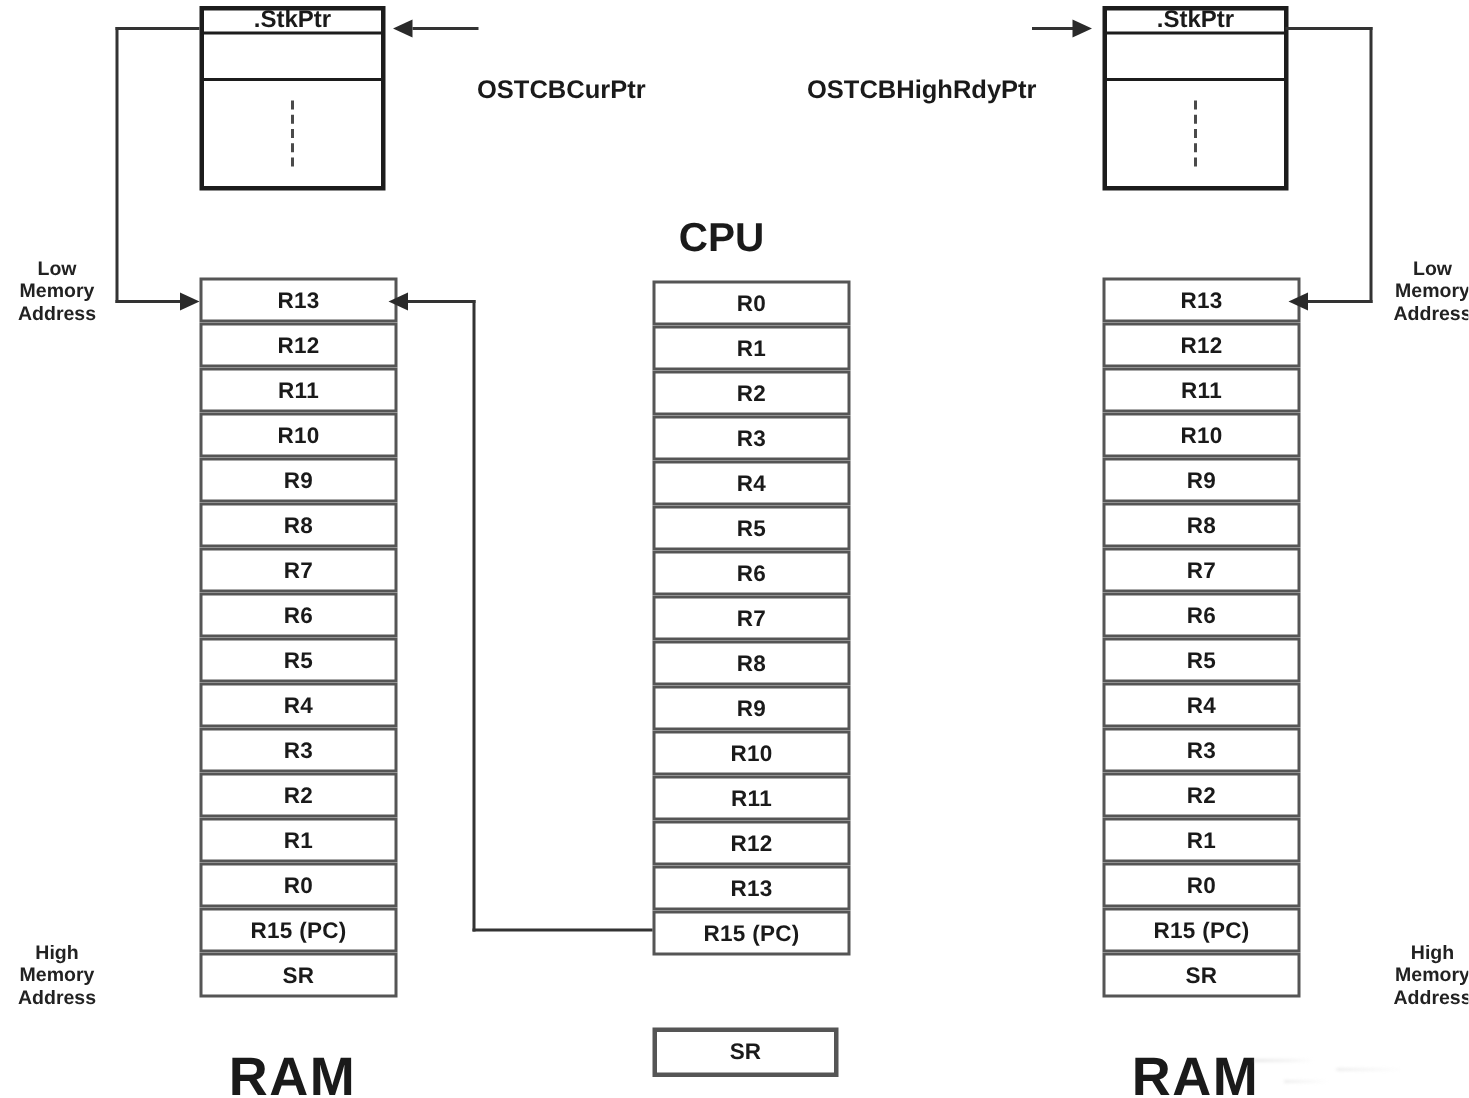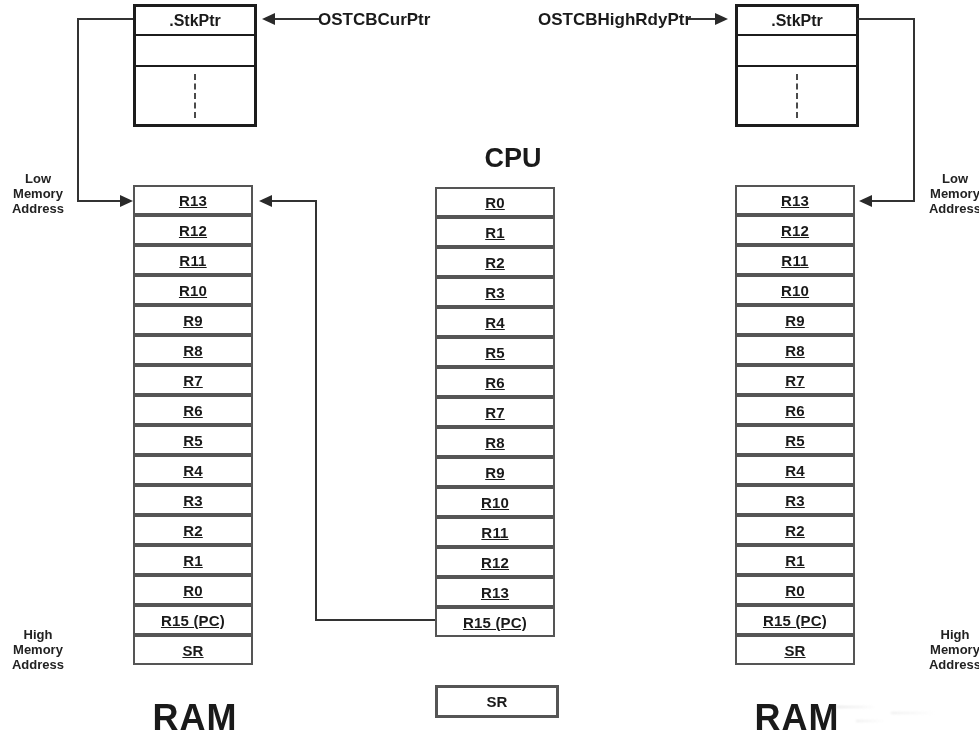--- a/index.html
+++ b/index.html
@@ -1,49 +1,49 @@
 <!DOCTYPE html>
 <html><head>
 <meta charset="utf-8">
 <style>
   html,body{margin:0;padding:0;background:#ffffff;}
   .canvas{
     position:relative;width:979px;height:732px;background:#ffffff;overflow:hidden;
     font-family:"Liberation Sans","DejaVu Sans",sans-serif;color:#1a1a1a;
   }
   
-  .col{position:absolute;width:120px;text-decoration:underline;}
+  .col{position:absolute;width:132px;}
   .cell{
     height:30px;box-sizing:border-box;border:2px solid #555555;background:#ffffff;
     display:flex;align-items:center;justify-content:center;
     font-weight:bold;font-size:15px;letter-spacing:0.2px;
   }
   
   .tcb{
     position:absolute;width:124px;height:123px;box-sizing:border-box;
     border:3px solid #1c1c1c;background:#ffffff;display:flex;flex-direction:column;
   }
   .tcb-row1{
-    height:29px;box-sizing:border-box;border-bottom:2px solid #1c1c1c;
+    height:16px;box-sizing:border-box;border-bottom:2px solid #1c1c1c;
     display:flex;align-items:center;justify-content:center;font-weight:bold;font-size:16px;
   }
   .tcb-row2{height:31px;box-sizing:border-box;border-bottom:2px solid #1c1c1c;}
   .tcb-row3{flex:1;display:flex;align-items:center;justify-content:center;}
   .vdots{width:0;height:44px;border-left:2px dashed #4a4a4a;}
   
   .srbox{
     position:absolute;width:124px;height:33px;box-sizing:border-box;
     border:3px solid #555555;background:#ffffff;
     display:flex;align-items:center;justify-content:center;font-weight:bold;font-size:15px;
   }
   
   .big-title{position:absolute;font-weight:bold;text-align:center;width:124px;}
   .cpu-title{font-size:27px;}
   .ram-title{font-size:36px;letter-spacing:1px;}
-  .ptr-label{position:absolute;font-weight:bold;font-size:17px;white-space:nowrap;}
+  .ptr-label{position:absolute;font-weight:bold;font-size:17px;white-space:nowrap;margin-top:40px;}
   .mem-label{
     position:absolute;width:64px;text-align:center;font-weight:bold;
     font-size:13px;line-height:15px;color:#222222;
   }
   
   .hline,.vline{position:absolute;background:#333333;}
   .hline{height:2px;}
   .vline{width:2px;}
   .arr{position:absolute;width:0;height:0;border-top:6px solid transparent;border-bottom:6px solid transparent;}
   .arr-right{border-left:13px solid #2a2a2a;}
@@ -75,21 +75,21 @@
     <div class="tcb-row1">.StkPtr</div>
     <div class="tcb-row2"></div>
     <div class="tcb-row3">
       <span class="vdots"></span>
     </div>
   </div>
 
   <span class="ptr-label" style="left:318px;top:10px;">OSTCBCurPtr</span>
   <span class="ptr-label" style="left:538px;top:10px;">OSTCBHighRdyPtr</span>
 
-  <div class="big-title cpu-title" style="left:451px;top:143px;">CPU</div>
+  <div class="big-title cpu-title" style="left:419px;top:143px;">CPU</div>
   <div class="col" style="left:435px;top:187px;">
       <div class="cell">R0</div>
       <div class="cell">R1</div>
       <div class="cell">R2</div>
       <div class="cell">R3</div>
       <div class="cell">R4</div>
       <div class="cell">R5</div>
       <div class="cell">R6</div>
       <div class="cell">R7</div>
       <div class="cell">R8</div>

